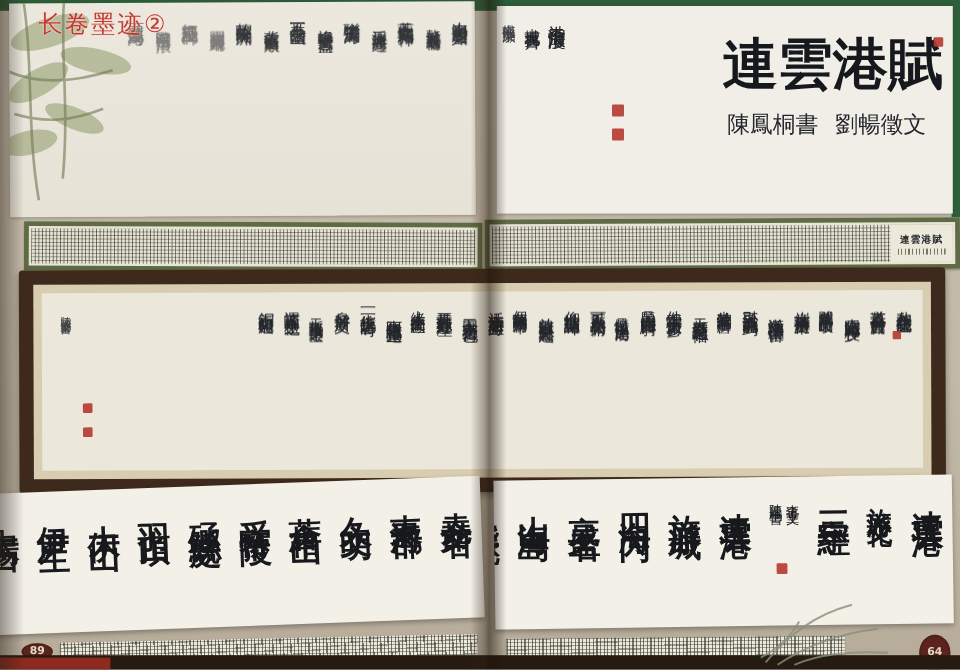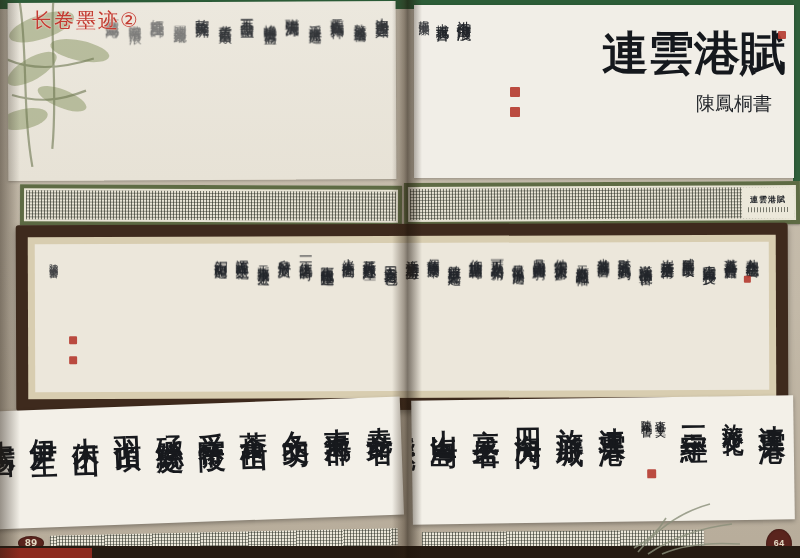--- a/index.html
+++ b/index.html
@@ -83,21 +83,21 @@
       background-image:repeating-linear-gradient(90deg,rgba(38,42,32,.6) 0 1px,transparent 1px 3px),
                        repeating-linear-gradient(0deg,rgba(38,42,32,.4) 0 1px,transparent 1px 3px);
       box-shadow:0 1px 2px rgba(0,0,0,.2);}
   .micro-left{left:50px;top:532px;width:348px;height:17px;transform:rotate(-1.2deg);}
   .micro-right{left:422px;top:531px;width:282px;height:16px;transform:rotate(-.5deg);}
   
   .badge{position:absolute;background:#5a241d;color:#e3d9c2;font-size:9px;font-weight:700;
          border-radius:50%;display:flex;align-items:center;justify-content:center;
          box-shadow:inset 0 0 2px rgba(0,0,0,.6);}
   .badge-63{left:18px;top:536px;width:26px;height:14px;}
-  .badge-64{left:766px;top:529px;width:26px;height:30px;font-family:Liberation Mono, monospace;}
+  .badge-64{left:766px;top:529px;width:26px;height:30px;}
   .orchid{position:absolute;left:628px;top:498px;z-index:35;opacity:.8;}
 </style>
 </head>
 <body>
 
 <div class="photo">
 
   <div class="edge-top"></div>
   <div class="edge-right"></div>
 
@@ -136,20 +136,21 @@
   <div class="logo">长卷墨迹②</div>
 
   <div class="sheet sheet-top-right">
     <div class="tr-side cols cursive">
       <div class="vcol">神奇山海浪漫</div>
       <div class="vcol">古城北拱齊魯</div>
       <div class="vcol">南挹江淮東瀕</div>
     </div>
     <div class="tr-title">連雲港賦</div>
     <div class="tr-sig">
+      <span>劉暢徵文</span>
       <span>陳鳳桐書</span>
     </div>
     <div class="seal" style="left:96px;top:82px;width:10px;height:10px;"></div>
     <div class="seal" style="left:96px;top:102px;width:10px;height:10px;"></div>
     <div class="seal" style="right:8px;top:26px;width:8px;height:8px;"></div>
   </div>
 
   <div class="strip strip-left">
     <div class="strip-inner"></div>
   </div>

